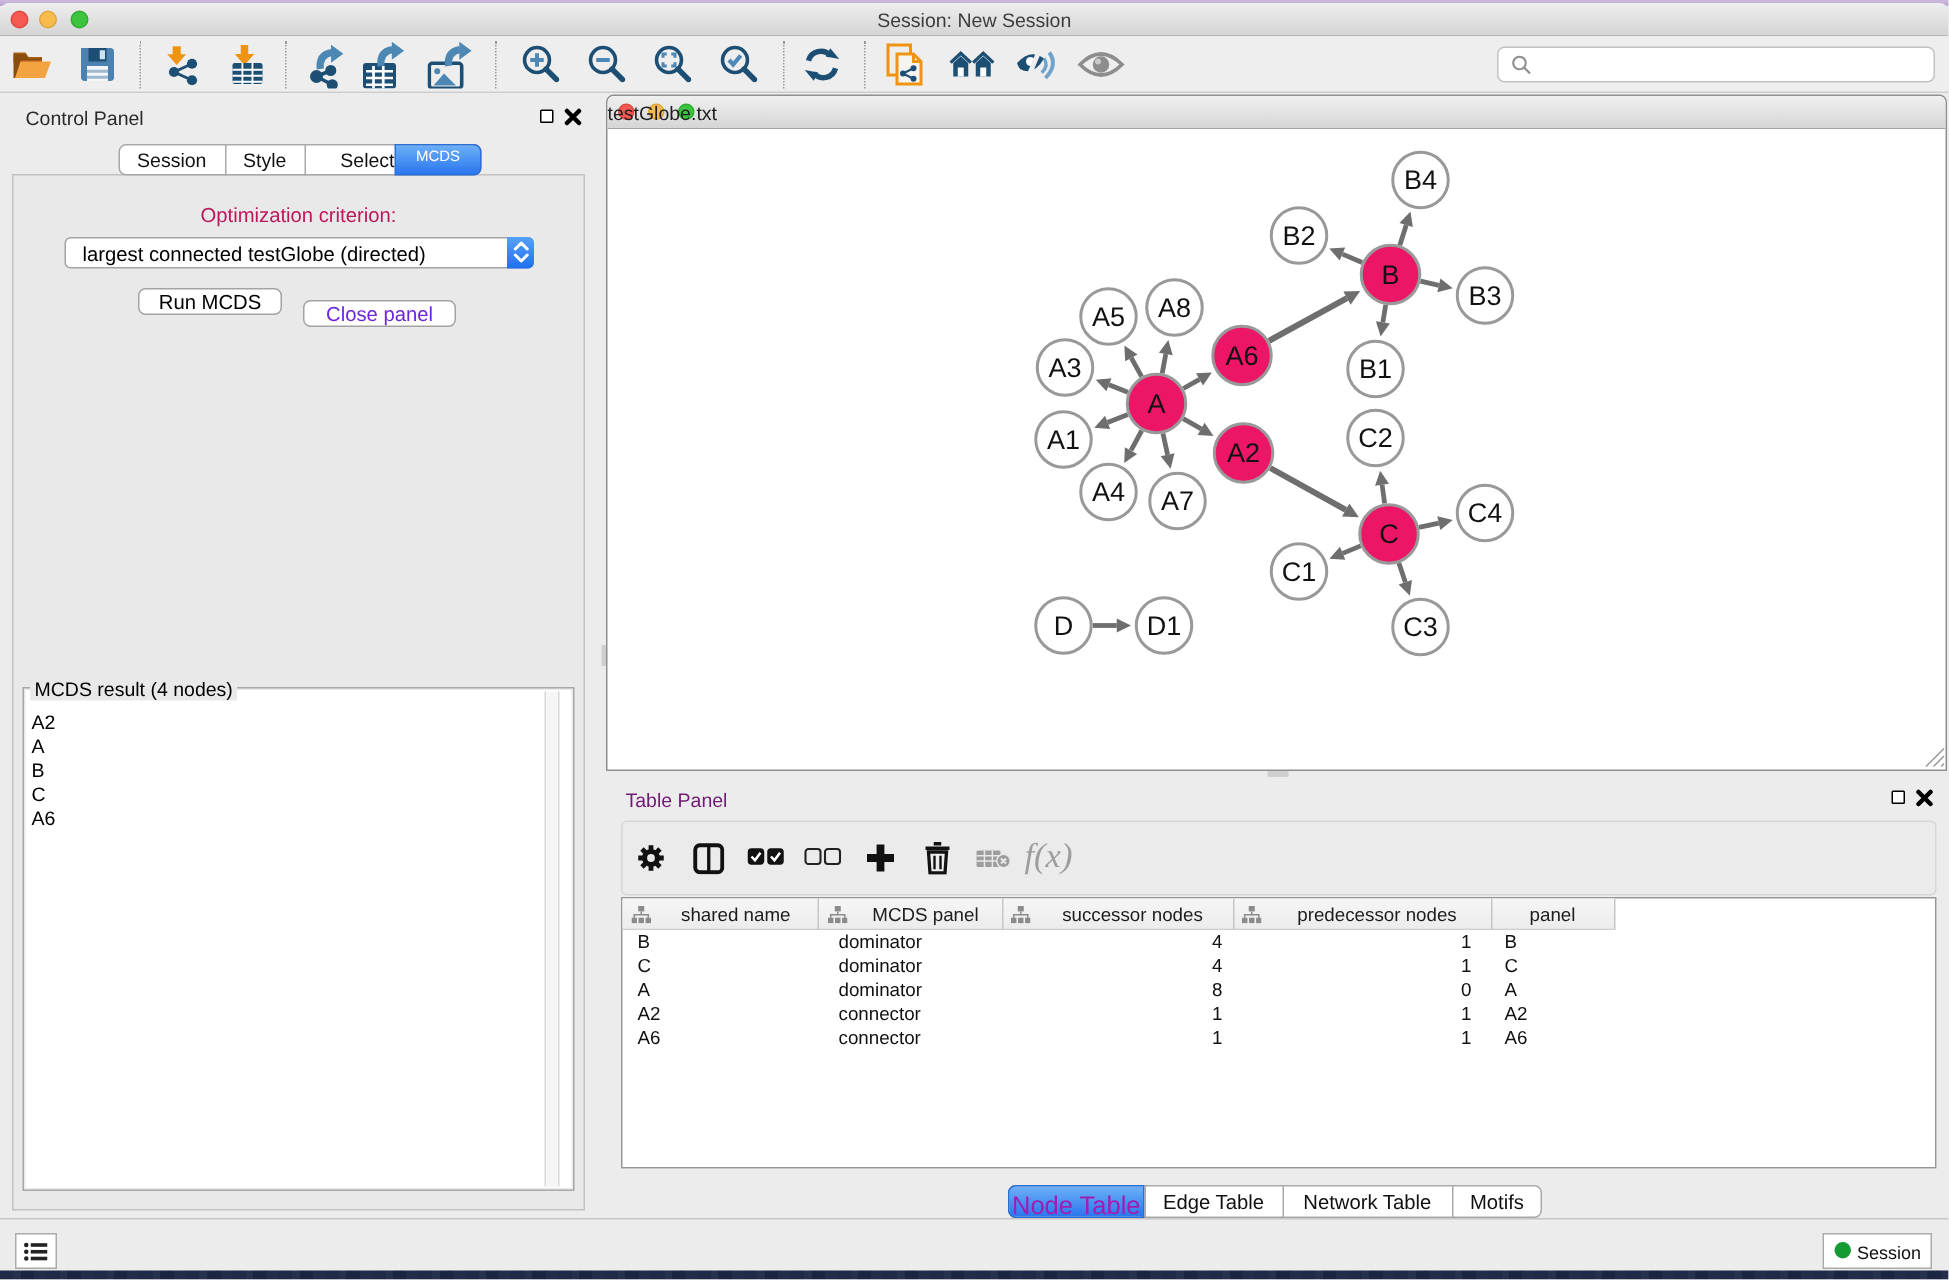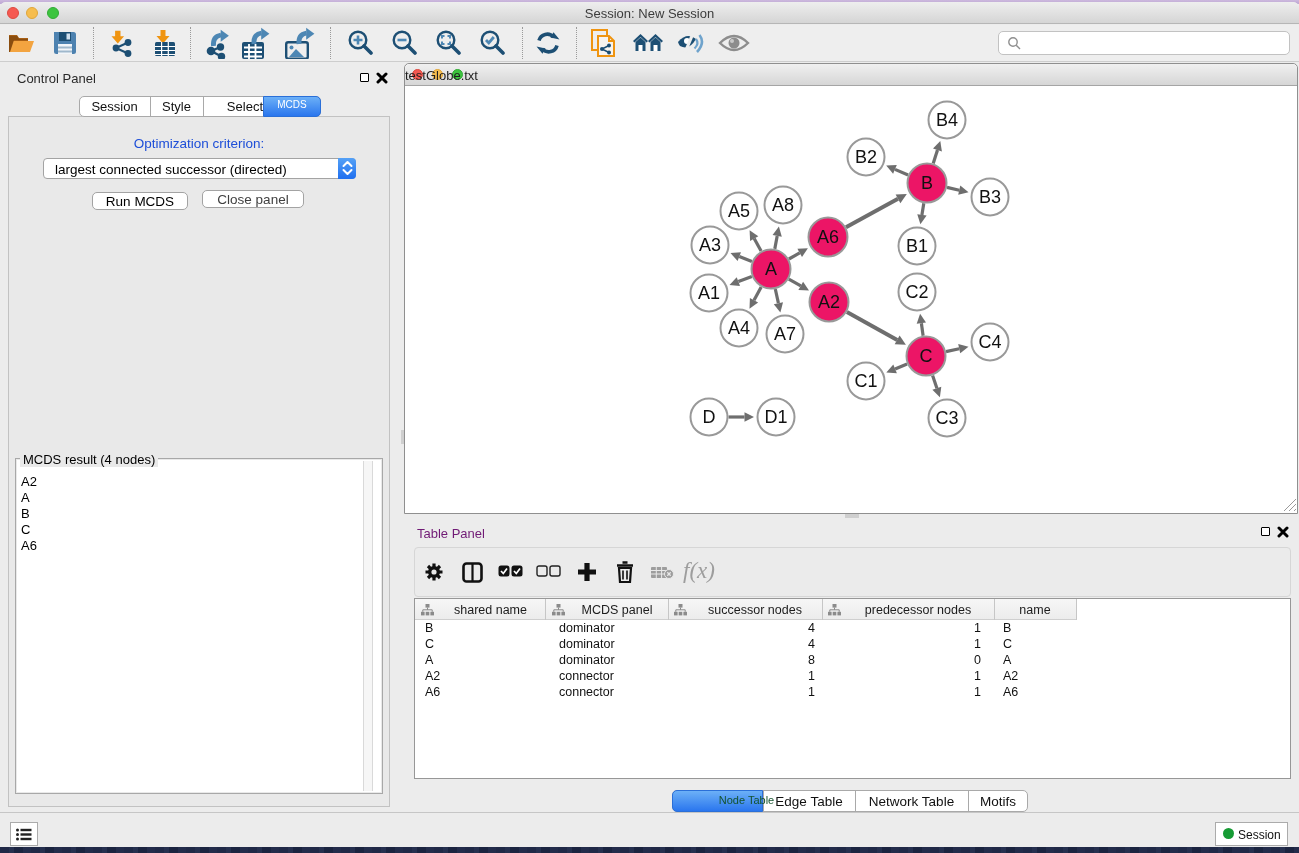--- a/index.html
+++ b/index.html
@@ -152,29 +152,29 @@
 
 <div class="abs" style="left:79px;top:96px;width:242px;height:21px;background:#fff;border:1px solid #a9a9a9;border-radius:5px"></div>
 <div class="abs" style="left:150px;top:96px;width:0;height:21px;border-left:1px solid #a9a9a9"></div>
 <div class="abs" style="left:203px;top:96px;width:0;height:21px;border-left:1px solid #a9a9a9"></div>
 <div class="abs" style="left:263px;top:96px;width:58px;height:21px;background:linear-gradient(180deg,#6cb0f7,#2a76ee);border:1px solid #2a6fd8;border-radius:0 5px 5px 0"></div>
 <div class="abs" style="left:79px;top:99px;width:71px;height:16px;text-align:center;font-size:13px;color:#111">Session</div>
 <div class="abs" style="left:150px;top:99px;width:53px;height:16px;text-align:center;font-size:13px;color:#111">Style</div>
 <div class="abs" style="left:203px;top:99px;width:60px;height:16px;text-align:right;font-size:13px;color:#111">Select</div>
 <div class="abs" style="left:263px;top:99px;width:58px;height:16px;text-align:center;font-size:10px;color:#fff">MCDS</div>
 
-<div class="abs" style="left:0;top:136px;width:398px;text-align:center;font-size:13.5px;color:#1d4ed8">Optimization criterion:</div>
+<div class="abs" style="left:0;top:136px;width:398px;text-align:center;font-size:13.5px;color:#be185d">Optimization criterion:</div>
 <div class="abs" style="left:43px;top:157.5px;width:313px;height:21px;background:#fff;border:1px solid #a3a3a3;border-radius:4px"></div>
-<div class="abs" style="left:55px;top:161.5px;font-size:13.5px;color:#000">largest connected successor (directed)</div>
+<div class="abs" style="left:55px;top:161.5px;font-size:13.5px;color:#000">largest connected testGlobe (directed)</div>
 <div class="abs" style="left:338px;top:157.5px;width:18px;height:21px;background:linear-gradient(180deg,#55a1f6,#1f6ff0);border-radius:0 4px 4px 0"></div>
 <svg class="abs" style="left:340.5px;top:160px" width="13" height="16" viewBox="0 0 13 16">
     <path d="M2.5 6 L6.5 2 L10.5 6 M2.5 10 L6.5 14 L10.5 10" stroke="#fff" stroke-width="2" fill="none" stroke-linecap="round" stroke-linejoin="round"></path>
   </svg>
 <div class="abs" style="left:92px;top:191.5px;width:96px;height:18px;background:#fff;border:1px solid #a3a3a3;border-radius:5px;text-align:center;font-size:13.5px;color:#000;line-height:17px">Run MCDS</div>
-<div class="abs" style="left:202px;top:190px;width:102px;height:18px;background:#fff;border:1px solid #a3a3a3;border-radius:5px;text-align:center;font-size:13.5px;color:#404040;line-height:17px">Close panel</div>
+<div class="abs" style="left:202px;top:200px;width:102px;height:18px;background:#fff;border:1px solid #a3a3a3;border-radius:5px;text-align:center;font-size:13.5px;color:#6d28d9;line-height:17px">Close panel</div>
 
 <div class="abs" style="left:15px;top:458px;width:368px;height:336px;border:1px solid #a8a8a8"></div>
 <div class="abs" style="left:17px;top:460px;width:364px;height:332px;background:#fff"></div>
 <div class="abs" style="left:20px;top:452px;background:#e9e9e9;padding:0 3px;font-size:13px;color:#000">MCDS result (4 nodes)</div>
 <div class="abs" style="left:363px;top:461px;width:10px;height:330px;background:#f6f6f6;border-left:1px solid #d9d9d9;border-right:1px solid #d9d9d9"></div>
 <div class="abs" style="left:21px;top:474px;font-size:13px;color:#000;line-height:16px">A2<br>A<br>B<br>C<br>A6</div>
 
 <div class="abs" style="left:404px;top:63px;width:894px;height:451px;background:#fff;border:1px solid #8f8f8f;border-radius:5px 5px 0 0"></div>
 <div class="abs" style="left:405px;top:64px;width:892px;height:22px;background:linear-gradient(180deg,#f0f0f0,#d6d6d6);border-bottom:1px solid #a5a5a5;border-radius:5px 5px 0 0"></div>
 <div class="tl" style="left:412px;top:69px;width:11px;height:11px;background:#f55951;border:1px solid #dd4a41"></div>
@@ -357,21 +357,21 @@
       <rect x="0" y="7.8" width="3.6" height="3.6"></rect>
       <rect x="4.7" y="7.8" width="3.6" height="3.6"></rect>
       <rect x="9.4" y="7.8" width="3.6" height="3.6"></rect>
     </g>
     <path d="M6.5 3.6 v2.2 M1.8 7.8 v-2 h9.4 v2" stroke="#8b8b8b" stroke-width="1" fill="none"></path>
   </svg>
 <div class="abs" style="left:436px;top:603px;width:109px;text-align:center;font-size:12.5px;color:#1c1c1c">shared name</div>
 <div class="abs" style="left:566px;top:603px;width:102px;text-align:center;font-size:12.5px;color:#1c1c1c">MCDS panel</div>
 <div class="abs" style="left:688px;top:603px;width:134px;text-align:center;font-size:12.5px;color:#1c1c1c">successor nodes</div>
 <div class="abs" style="left:842px;top:603px;width:152px;text-align:center;font-size:12.5px;color:#1c1c1c">predecessor nodes</div>
-<div class="abs" style="left:994px;top:603px;width:82px;text-align:center;font-size:12.5px;color:#1c1c1c">name</div>
+<div class="abs" style="left:994px;top:603px;width:82px;text-align:center;font-size:12.5px;color:#1c1c1c">panel</div>
 <div style="position:absolute;left:425px;top:621px;width:600px;height:16px;font-size:12.5px;color:#111">
     <span style="position:absolute;left:0">B</span>
     <span style="position:absolute;left:134px">dominator</span>
     <span style="position:absolute;left:243px;width:147px;text-align:right">4</span>
     <span style="position:absolute;left:390px;width:166px;text-align:right">1</span>
     <span style="position:absolute;left:578px">B</span>
   </div>
 <div style="position:absolute;left:425px;top:637px;width:600px;height:16px;font-size:12.5px;color:#111">
     <span style="position:absolute;left:0">C</span>
     <span style="position:absolute;left:134px">dominator</span>
@@ -399,21 +399,21 @@
     <span style="position:absolute;left:243px;width:147px;text-align:right">1</span>
     <span style="position:absolute;left:390px;width:166px;text-align:right">1</span>
     <span style="position:absolute;left:578px">A6</span>
   </div>
 
 <div class="abs" style="left:672px;top:790px;width:356px;height:22px;background:#fff;border:1px solid #a9a9a9;border-radius:5px"></div>
 <div class="abs" style="left:672px;top:790px;width:91px;height:22px;background:linear-gradient(180deg,#6cb0f7,#2a76ee);border:1px solid #2a6fd8;border-radius:5px 0 0 5px"></div>
 <div class="abs" style="left:763px;top:790px;width:0;height:22px;border-left:1px solid #a9a9a9"></div>
 <div class="abs" style="left:855px;top:790px;width:0;height:22px;border-left:1px solid #a9a9a9"></div>
 <div class="abs" style="left:968px;top:790px;width:0;height:22px;border-left:1px solid #a9a9a9"></div>
-<div class="abs" style="left:701px;top:794px;width:91px;text-align:center;font-size:11px;color:#14532d">Node Table</div>
+<div class="abs" style="left:672px;top:794px;width:91px;text-align:center;font-size:17px;color:#a21caf">Node Table</div>
 <div class="abs" style="left:763px;top:794px;width:92px;text-align:center;font-size:13.5px;color:#111">Edge Table</div>
 <div class="abs" style="left:855px;top:794px;width:113px;text-align:center;font-size:13.5px;color:#111">Network Table</div>
 <div class="abs" style="left:968px;top:794px;width:60px;text-align:center;font-size:13.5px;color:#111">Motifs</div>
 
 <div class="abs" style="left:0;top:812px;width:1299px;height:35px;background:#ececec;border-top:1px solid #c6c6c6"></div>
 <div class="abs" style="left:10px;top:822px;width:28px;height:24px;background:#fff;border:1px solid #ababab"></div>
 <svg class="abs" style="left:16px;top:828px" width="16" height="13" viewBox="0 0 16 13">
     <g fill="#222">
       <circle cx="1.5" cy="2" r="1.5"></circle>
       <circle cx="1.5" cy="6.5" r="1.5"></circle>

